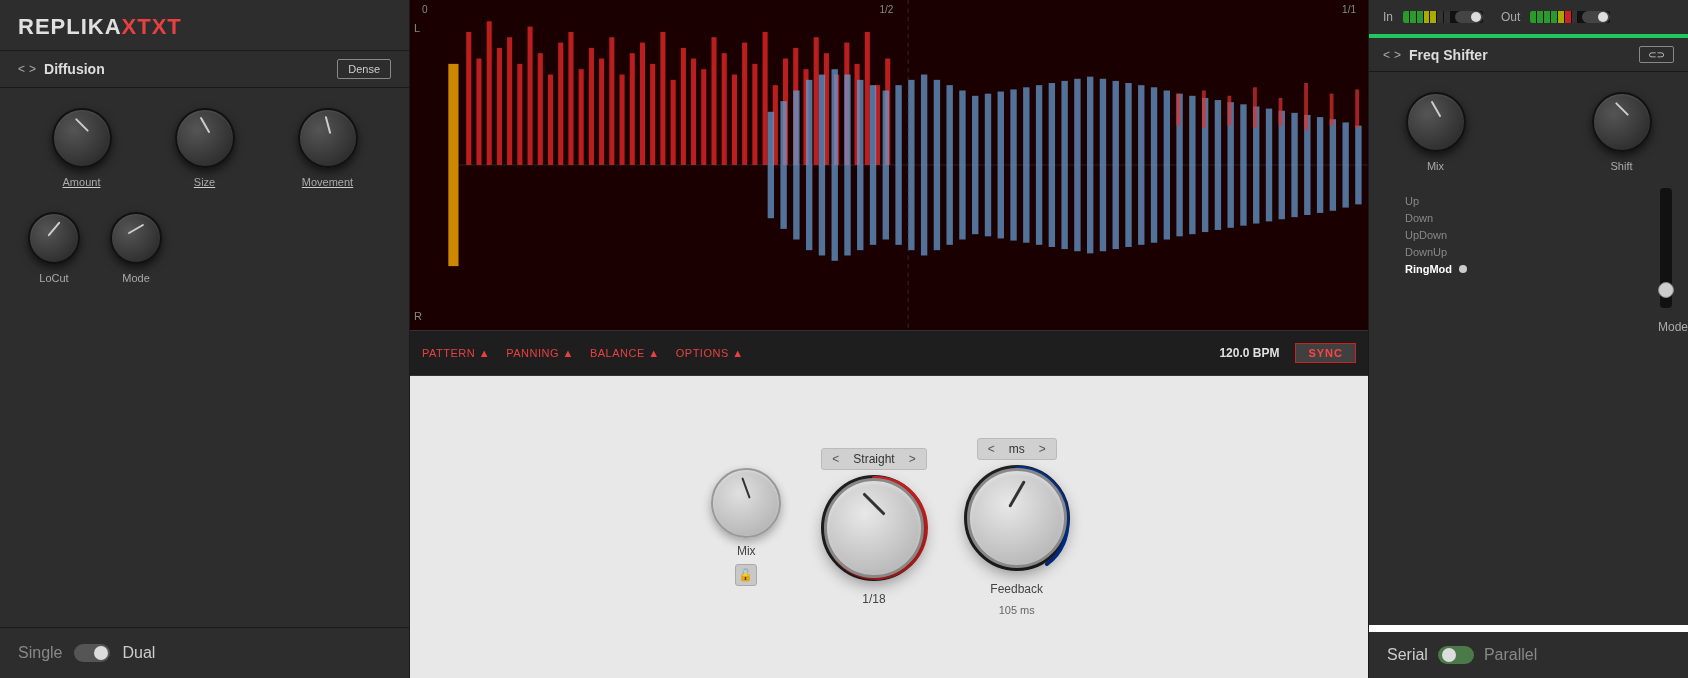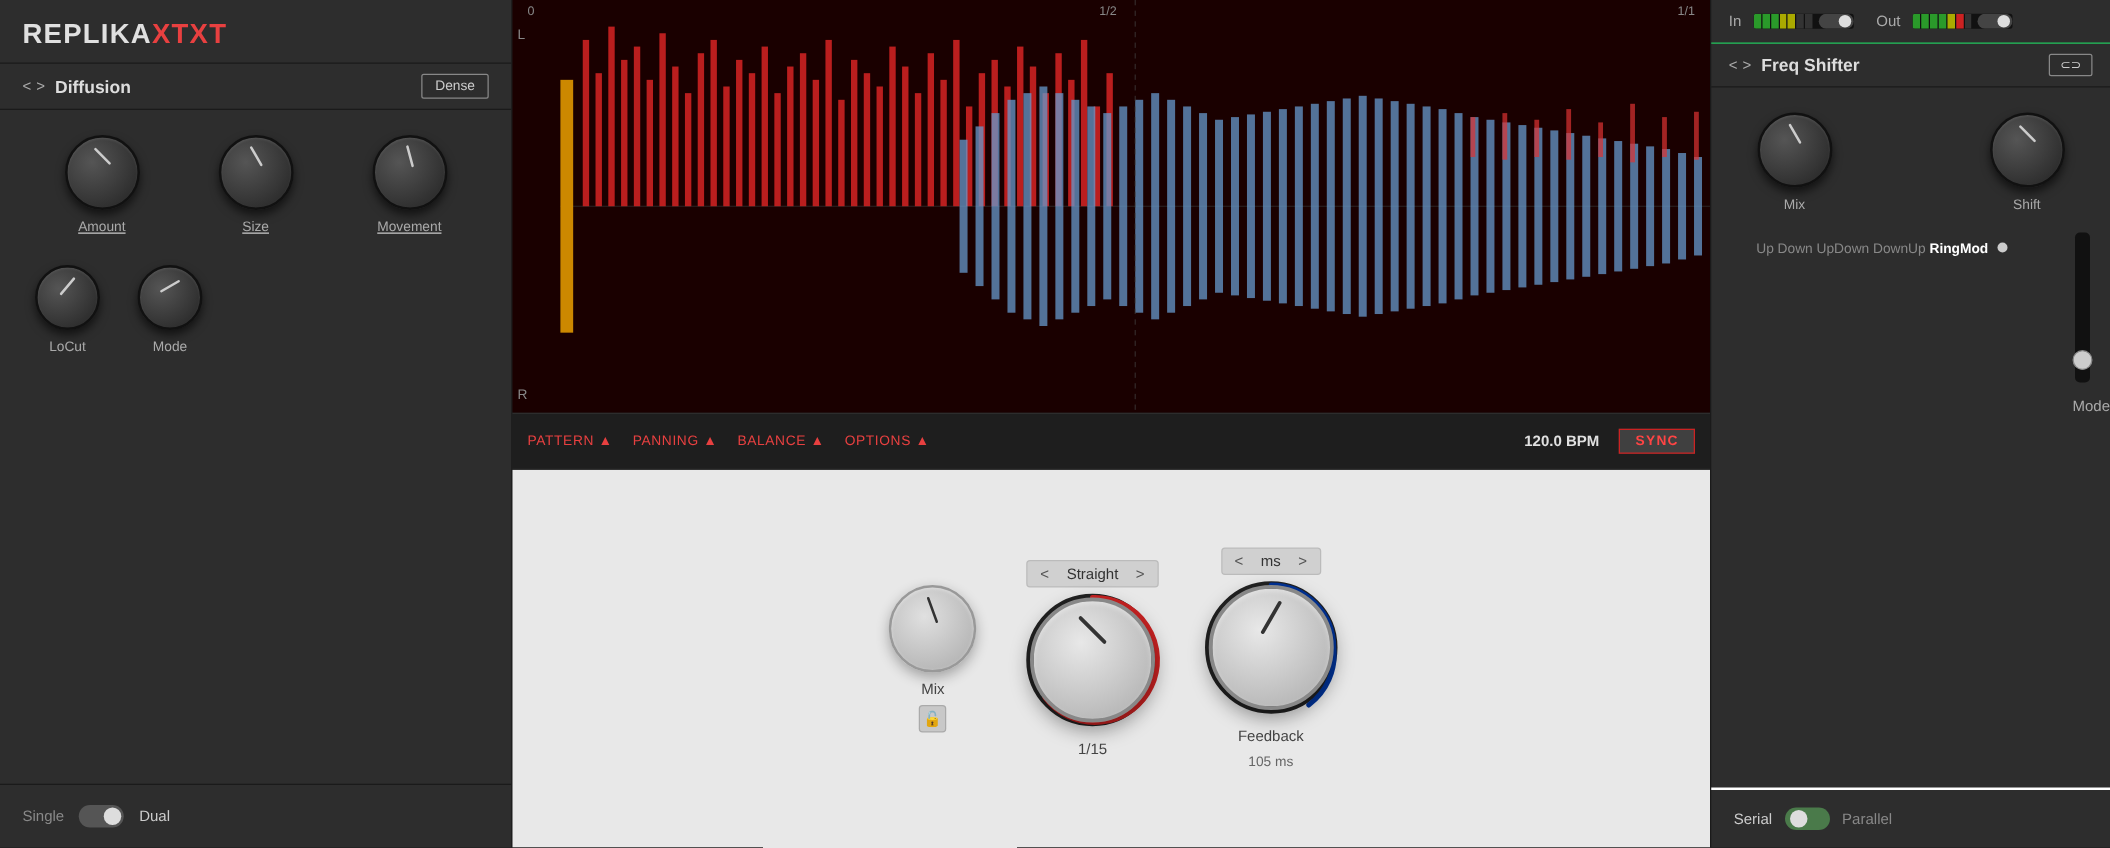--- a/index.html
+++ b/index.html
@@ -141,21 +141,21 @@
     .bottom-toggle {
       margin-top: auto;
       padding: 16px 18px;
       border-top: 1px solid #1a1a1a;
       display: flex;
       align-items: center;
       gap: 12px;
     }
 
     .toggle-label {
-      font-size: 12px;
+      font-size: 16px;
       color: #888;
     }
 
     .toggle-label.active {
       color: #ccc;
     }
 
     .toggle-switch {
       width: 36px;
       height: 18px;
@@ -350,21 +350,21 @@
       border-left: 1px solid #1a1a1a;
       display: flex;
       flex-direction: column;
     }
 
     .right-top-bar {
       padding: 10px 14px;
       display: flex;
       align-items: center;
       gap: 10px;
-      border-bottom: 1px solid #22c55e;
+      border-bottom: 4px solid #22c55e;
     }
 
     .in-label, .out-label {
       font-size: 12px;
       color: #aaa;
     }
 
     .meter-bar {
       width: 80px;
       height: 12px;
@@ -402,21 +402,21 @@
 
     .right-knobs-row {
       display: flex;
       justify-content: space-around;
       padding: 20px 20px 8px 20px;
     }
 
     .mode-list {
       padding: 6px 20px;
       display: flex;
-      flex-direction: row;
+      flex-direction: column;
       gap: 3px;
     }
 
     .mode-item {
       font-size: 11px;
       color: #888;
       padding: 1px 0;
     }
 
     .mode-item.active {
@@ -456,21 +456,21 @@
       border-radius: 50%;
       position: absolute;
       left: -2px;
       bottom: 10px;
       border: 1px solid #888;
     }
 
     .right-bottom-toggle {
       margin-top: auto;
       padding: 14px 18px;
-      border-top: 2px solid #ffffff;
+      border-top: 7px solid #ffffff;
       display: flex;
       align-items: center;
       gap: 10px;
     }
 
     
     .waveform-svg {
       width: 100%;
       height: 100%;
     }
@@ -736,21 +736,21 @@
           <div style="position:relative; width:100px; height:100px;">
 
             <svg style="position:absolute;top:-8px;left:-8px;width:116px;height:116px;">
               <circle cx="58" cy="58" r="50" fill="none" stroke="#222" stroke-width="6"></circle>
               <path d="M 58 8 A 50 50 0 1 1 20 88" fill="none" stroke="#cc2222" stroke-width="4" stroke-linecap="round"></path>
             </svg>
             <div class="large-knob" style="background: radial-gradient(circle at 40% 35%, #e8e8e8, #aaa);">
               <div class="large-knob-indicator" style="transform: translateX(-50%) rotate(-45deg);"></div>
             </div>
           </div>
-          <div class="knob-bottom-label">1/15</div>
+          <div class="knob-bottom-label">1/18</div>
         </div>
 
         <div style="display:flex; flex-direction:column; align-items:center; gap:8px;">
           <div class="mode-selector">
             <span class="mode-arrow">&lt;</span>
             <span style="padding: 0 6px;">ms</span>
             <span class="mode-arrow">&gt;</span>
           </div>
           <div style="position:relative; width:100px; height:100px;">
 

